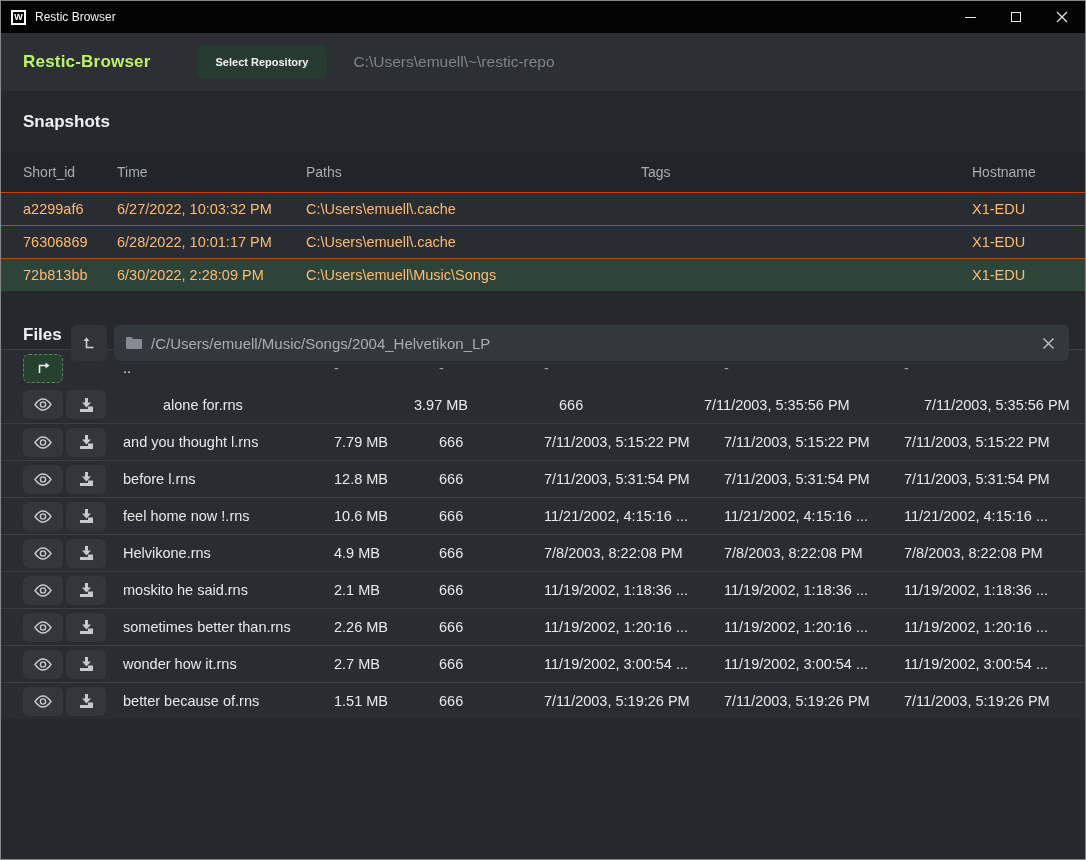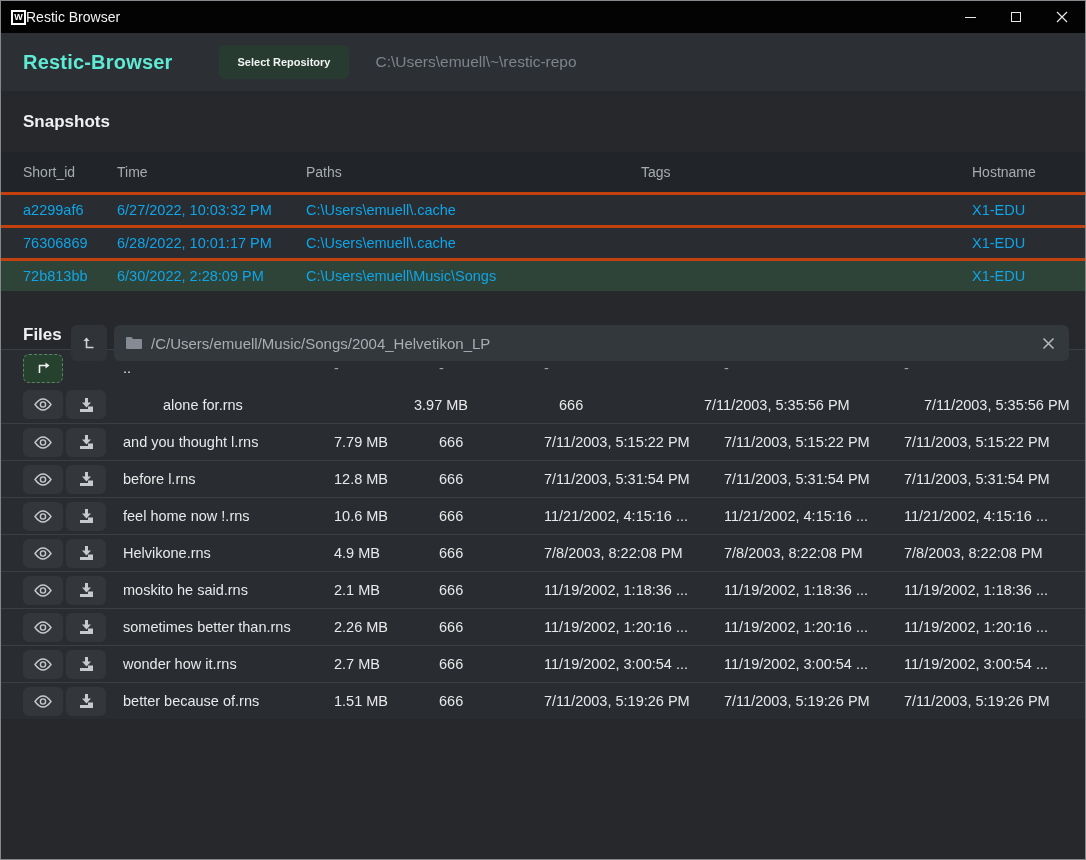--- a/index.html
+++ b/index.html
@@ -9,43 +9,43 @@
     width:1086px; height:860px; background:#26282c;
     border:1px solid #85878a; overflow:hidden; position:relative;
   }
   
   .titlebar { height:32px; background:#030303; display:flex; align-items:center; }
   .tb-logo {
     width:15px; height:15px; margin-left:10px; background:#000;
     border:2px solid #fff; color:#fff; font-size:9px; font-weight:bold;
     display:flex; align-items:center; justify-content:center; line-height:1;
   }
-  .tb-title { color:#f2f2f2; font-size:14px; flex:1; }
+  .tb-title { color:#f2f2f2; font-size:12px; margin-left:9px; flex:1; }
   .tb-btn { width:46px; height:32px; display:flex; align-items:center; justify-content:center; }
   .tb-min-glyph { width:11px; height:1px; background:#e8e8e8; }
   .tb-max-glyph { width:10px; height:10px; border:1px solid #e8e8e8; }
   
   .appheader { height:58px; background:#2c3034; display:flex; align-items:center; padding:0 22px; }
-  .app-title { color:#5eead4; font-size:20px; font-weight:bold; letter-spacing:.2px; }
+  .app-title { color:#bef264; font-size:17px; font-weight:bold; letter-spacing:.2px; }
   .select-repo {
     margin-left:46px; background:#283b31; color:#f2f3f3; font-weight:bold;
     font-size:11px; border:none; border-radius:6px; padding:11px 19px;
     font-family:inherit; cursor:pointer;
   }
   .repo-path { margin-left:26px; color:#7e848b; font-size:15.5px; }
   
   .section-title { height:61px; display:flex; align-items:center; padding-left:22px;
     color:#eef0f1; font-size:17px; font-weight:bold; }
   
   .snap-grid { display:grid; grid-template-columns:94px 189px 335px 331px 1fr;
     padding:0 16px 0 22px; align-items:center; }
   .file-grid { display:grid; grid-template-columns:100px 211px 105px 105px 180px 180px 1fr;
     padding:0 16px 0 22px; align-items:center; }
   .thead { background:#212428; color:#a7acb1; font-size:14px; height:40px; }
-  .trow { height:33px; color:#0ea5e9; font-size:14.5px; border-top:3px solid #c2410c; background:#292c30; cursor:pointer; }
+  .trow { height:33px; color:#fdba74; font-size:14.5px; border-top:1px solid #c2410c; background:#292c30; cursor:pointer; }
   .trow.selected { background:#2f4438; }
   .cell { overflow:hidden; white-space:nowrap; text-overflow:ellipsis; padding-right:10px; }
   .dash { color:#9ba0a5; }
   
   .files-bar { height:36px; margin-top:22px; display:flex; padding:12px 16px 0 22px; }
   .files-label { color:#eef0f1; font-size:17px; font-weight:bold; width:48px; }
   .up-btn { width:36px; height:36px; border-radius:6px; background:#303439; border:none;
     display:flex; align-items:center; justify-content:center; cursor:pointer; }
   .pathbar { flex:1; height:36px; margin-left:7px; background:#33383c; border-radius:6px;
     display:flex; align-items:center; padding:0 12px; cursor:text; }

